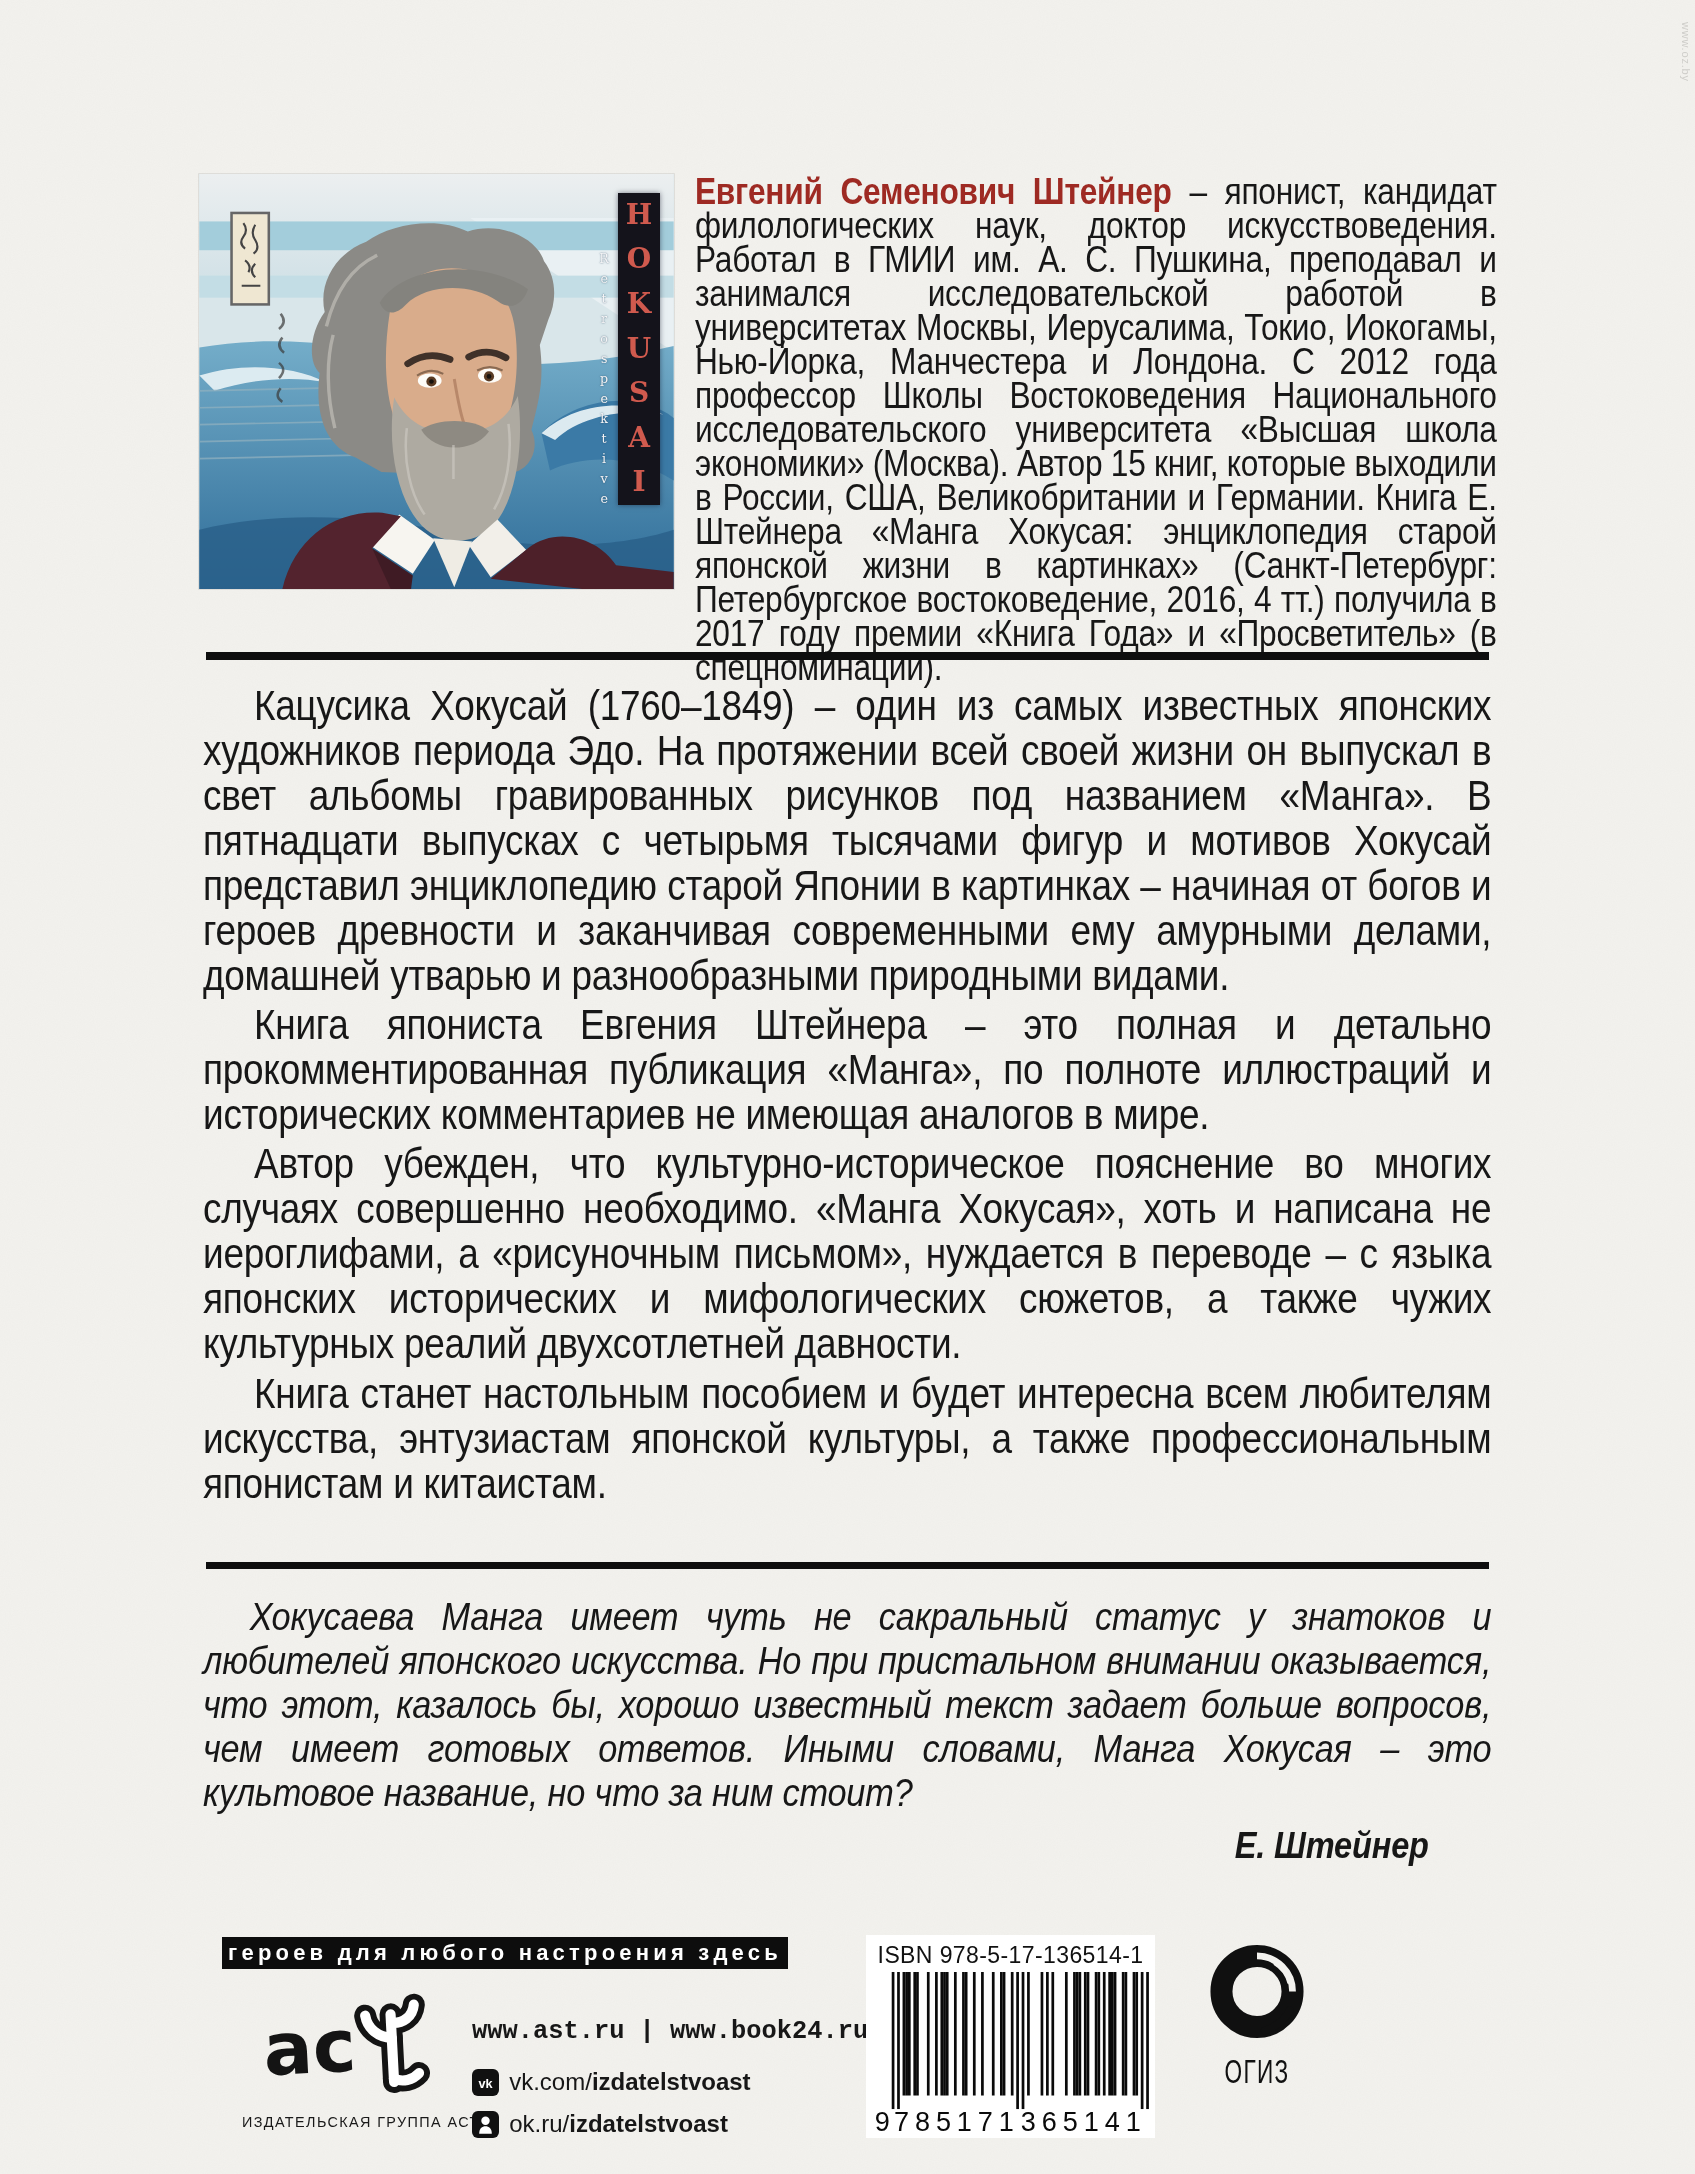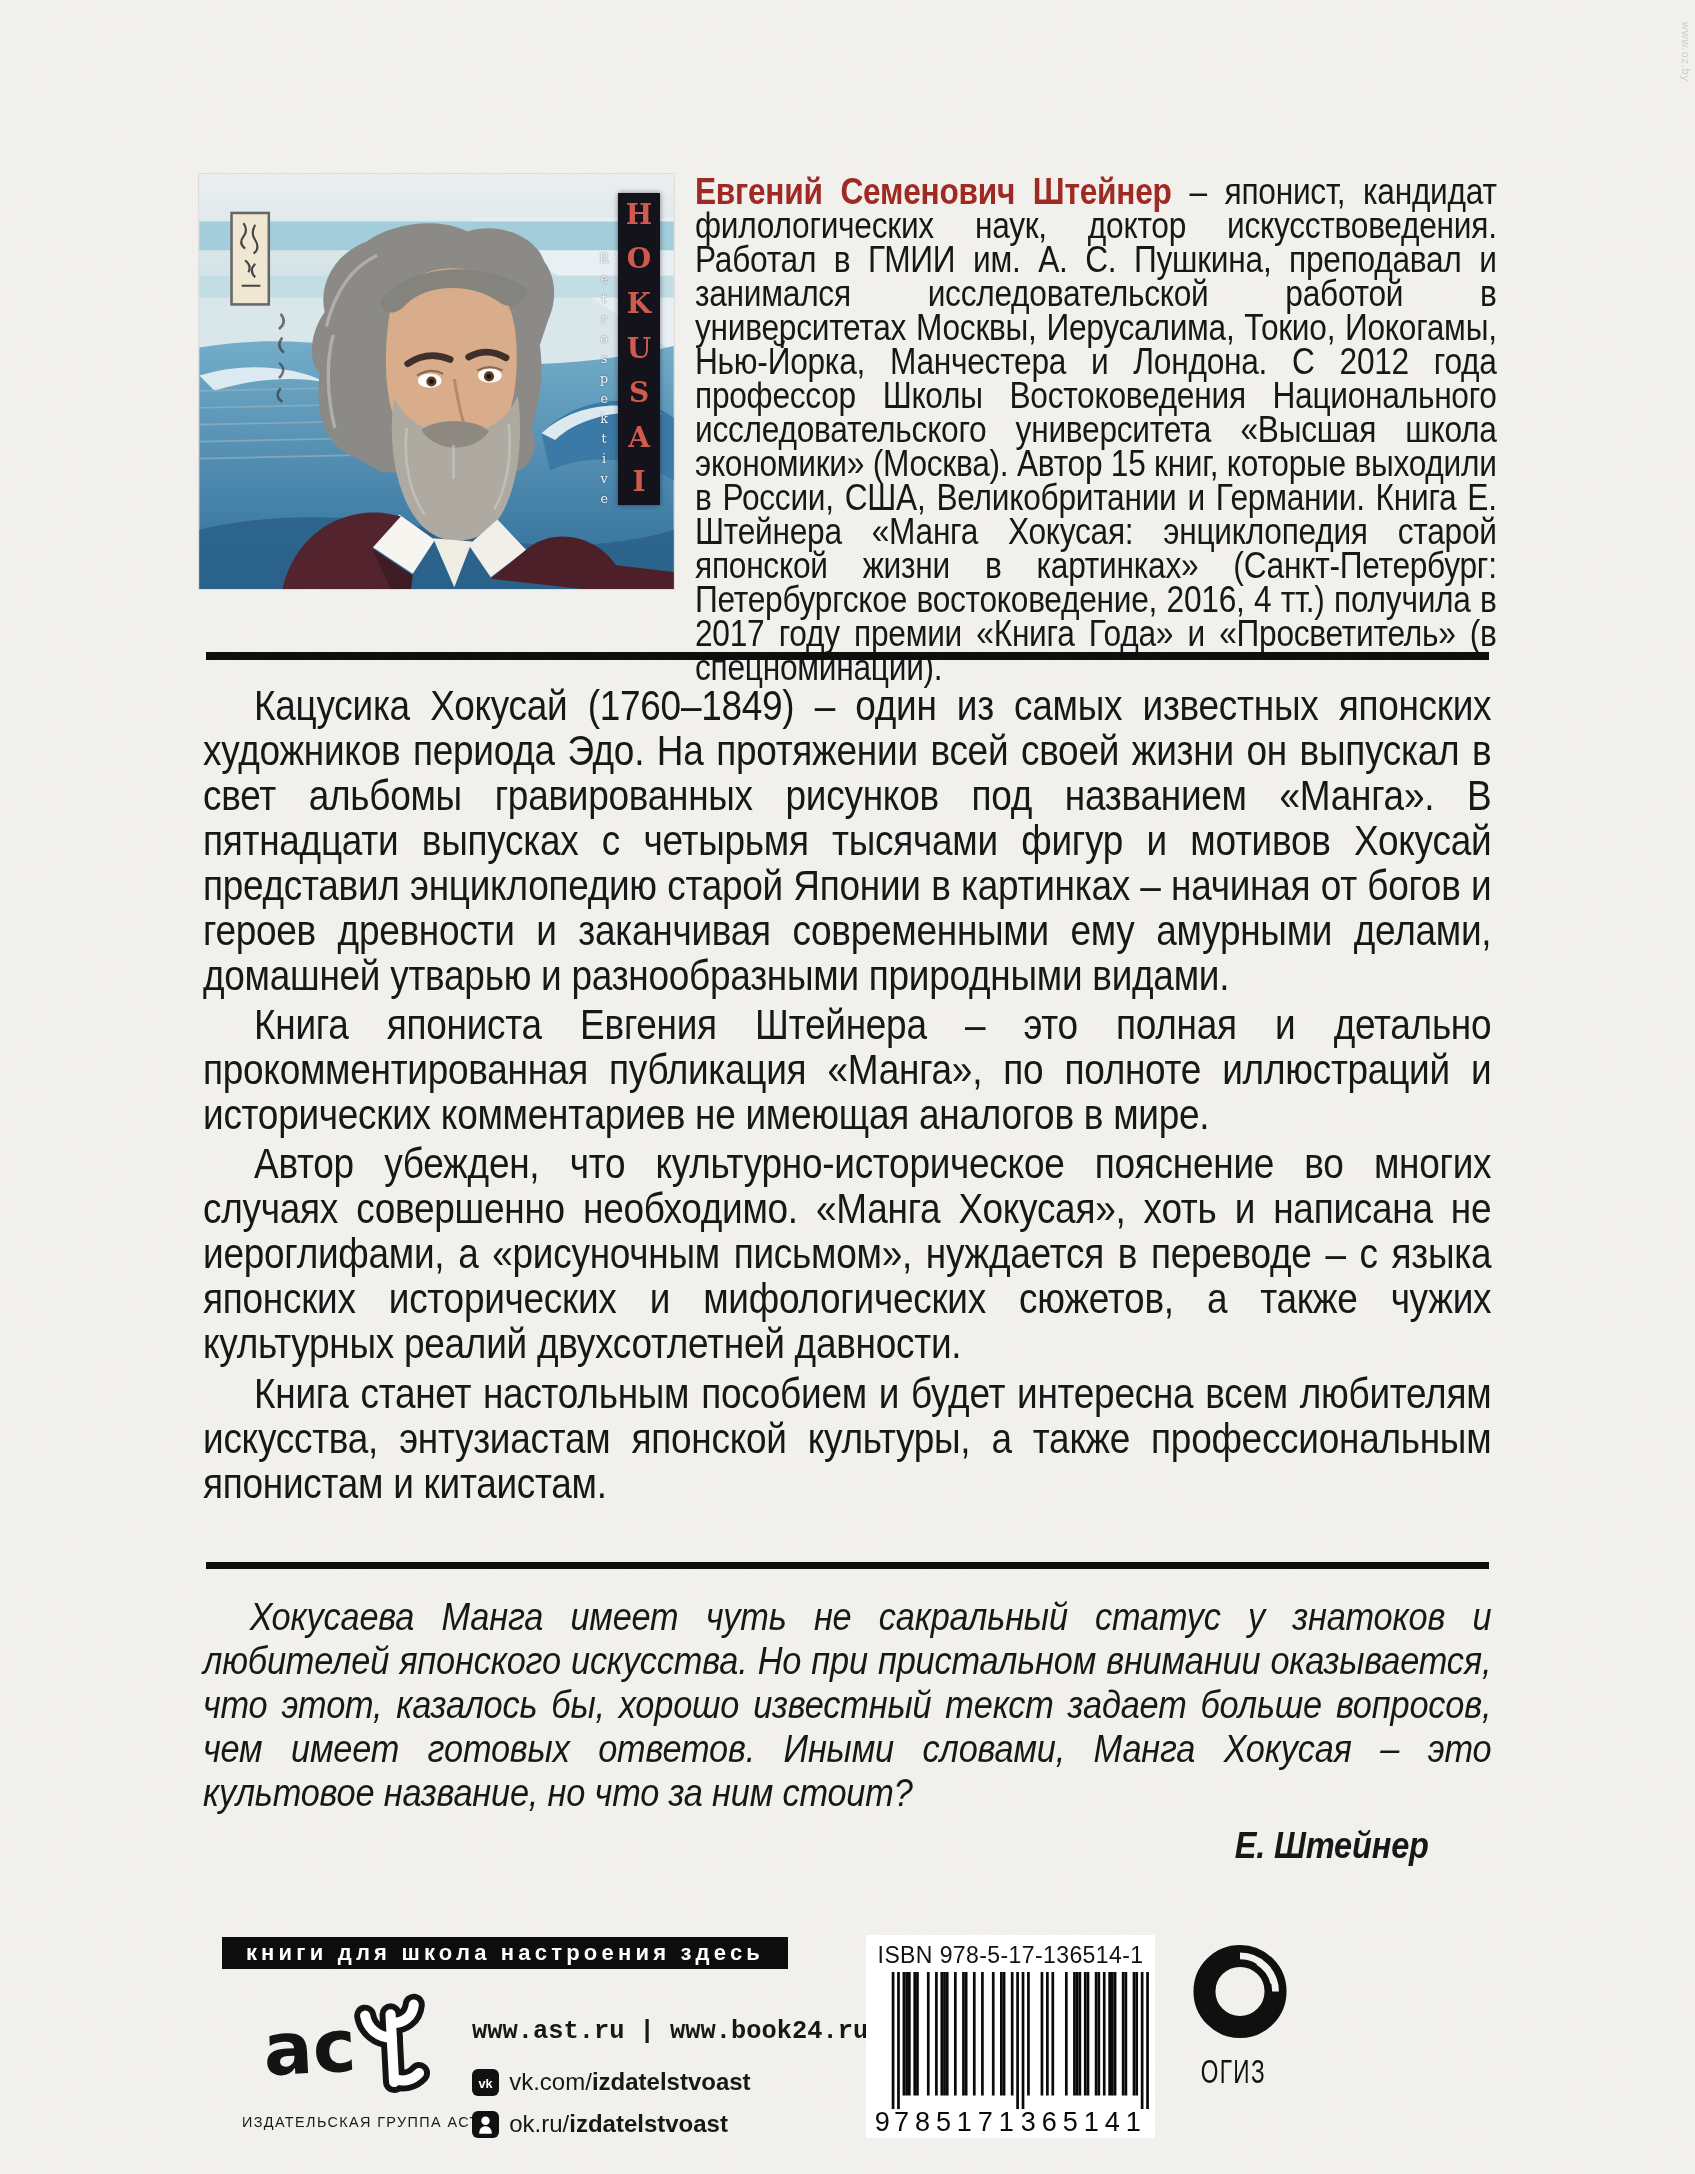--- a/index.html
+++ b/index.html
@@ -45,21 +45,21 @@
   .links .sites{font-weight:700;font-size:25.4px;margin-bottom:22px;white-space:nowrap;font-family:Liberation Mono, monospace;}
   .soc{display:flex;align-items:flex-end;margin-bottom:13.6px;font-size:24px;white-space:nowrap;}
   .soc svg{margin-right:10.2px;flex:0 0 auto;}
   .soc b{font-weight:700;margin-top:27px;}
 
   .barcode-box{position:absolute;left:866px;top:1935px;width:289px;height:203px;background:#ffffff;
                display:flex;flex-direction:column;align-items:center;}
   .isbn{font-size:23px;color:#111;margin-top:6.8px;letter-spacing:0.4px;}
   .barcode-box svg{margin-top:3.4px;}
 
-  .ogiz{position:absolute;left:1185px;top:1939px;width:144px;height:161px;text-align:left;}
+  .ogiz{position:absolute;left:1185px;top:1939px;width:144px;height:161px;text-align:center;}
   .ogiz-label{margin-top:1.7px;font-size:29px;font-weight:400;letter-spacing:1.7px;color:#111;
               transform:scale(.78,1.12);transform-origin:50% 0;font-family:"Liberation Sans",sans-serif;}
 
   .watermark{position:absolute;right:3.4px;top:22px;color:#b7b6b2;font-size:11px;
              writing-mode:vertical-rl;opacity:.6;letter-spacing:0.8px;}
 </style>
 </head>
 <body>
 
 <div id="page">
@@ -171,21 +171,21 @@
   </div>
 
   <div class="rule" id="rule2"></div>
 
   <div class="quote cond">
     <p>Хокусаева Манга имеет чуть не сакральный статус у знатоков и любителей японского искусства. Но при пристальном внимании оказывается, что этот, казалось бы, хорошо известный текст задает больше вопросов, чем имеет готовых ответов. Иными словами, Манга Хокусая – это культовое название, но что за ним стоит?</p>
     <div class="signature">Е. Штейнер</div>
   </div>
 
   <div class="footer-banner">
-    <span>книги для школа настроения здесь</span>
+    <span>героев для любого настроения здесь</span>
   </div>
 
   <svg class="ast-logo" viewBox="0 0 200 150" width="170" height="127">
     <g transform="rotate(-3 100 80)">
       <text x="0" y="112" font-family="DejaVu Sans, sans-serif" font-weight="700" font-size="86" fill="#141414">ас</text>
       <g fill="none" stroke="#141414" stroke-width="26" stroke-linecap="round" stroke-linejoin="round">
         <path d="M152,128 L152,48"></path>
         <path d="M152,76 C136,74 124,64 122,48"></path>
         <path d="M152,58 C166,60 178,52 180,38"></path>
         <path d="M152,124 C162,129 174,127 182,119"></path>

